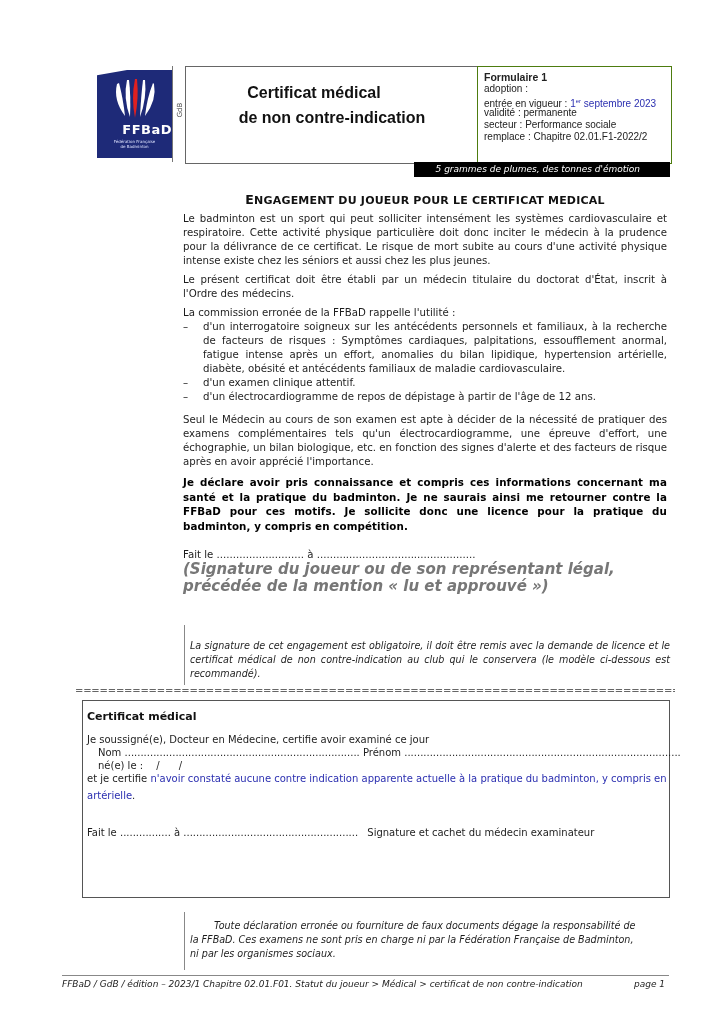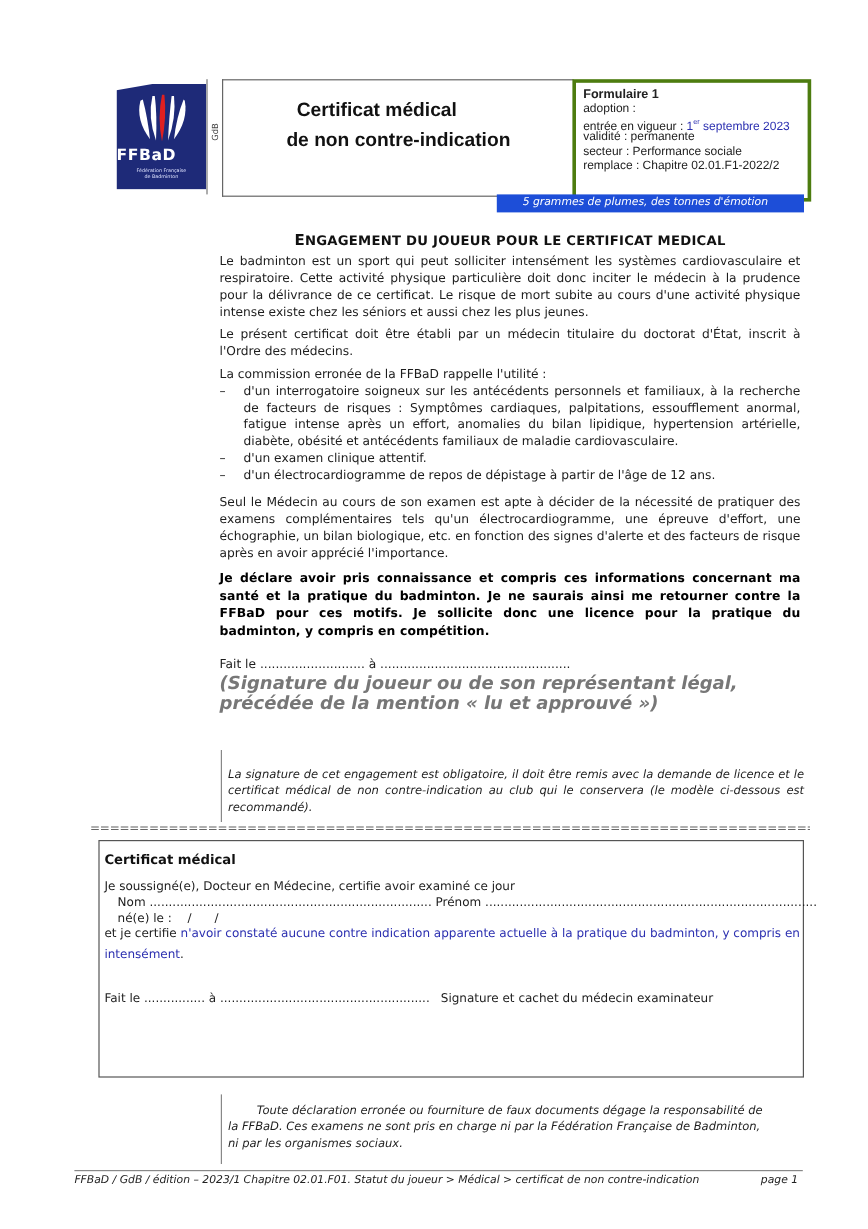--- a/index.html
+++ b/index.html
@@ -4,37 +4,37 @@
 <style>
   html, body { margin:0; padding:0; background:#ffffff; }
   body { width:723px; height:1024px; position:relative; overflow:hidden;
          font-family:"DejaVu Sans", sans-serif; color:#1a1a1a; }
   .abs { position:absolute; }
 
   
   .logo { left:97px; top:70px; width:75px; height:88px; background:#1e2a78;
           border-top-right-radius:0; clip-path:polygon(0 6%,40% 0,100% 0,100% 100%,0 100%); }
   .logo svg { position:absolute; left:14px; top:8px; }
-  .logo-name { position:absolute; left:0; width:100%; top:52px; text-align:left;
+  .logo-name { position:absolute; left:0; width:100%; top:52px; text-align:right;
                color:#fff; font-weight:bold; font-size:13px; letter-spacing:0.5px;
                font-family:"DejaVu Sans", sans-serif; }
   .logo-sub { position:absolute; left:0; width:100%; top:69px; text-align:center;
               color:#dfe3ff; font-size:4px; line-height:5px; }
   .gdb-cell { left:172px; top:66px; width:13px; height:96px; border-left:1px solid #777; }
   .gdb { position:absolute; left:-6px; top:40px; transform:rotate(-90deg);
          font-size:7px; color:#444; width:26px; text-align:center; }
   .title-box { left:185px; top:66px; width:292px; height:96px;
                border-left:1px solid #666; border-top:1px solid #666; border-bottom:1px solid #666; }
   .title { position:absolute; left:0; width:100%; text-align:center;
            font-family:"Liberation Sans", sans-serif; font-weight:bold; font-size:16px; color:#111; }
-  .form-box { left:477px; top:66px; width:193px; height:96px; border:3px solid #4d7c0f; }
+  .form-box { left:477px; top:66px; width:193px; height:96px; border:1px solid #4d7c0f; }
   .form-box .t { position:absolute; left:6px; font-family:"Liberation Sans", sans-serif; font-size:10px; line-height:12px; color:#222; white-space:nowrap; }
   .form-box .b { font-weight:bold; font-size:10.5px; }
   .blue { color:#2b2fb0; }
-  .slogan { left:414px; top:162px; width:256px; height:15px; background:#1d4ed8; color:#fff;
+  .slogan { left:414px; top:162px; width:256px; height:15px; background:#000000; color:#fff;
             font-style:italic; font-size:9px; line-height:15px; text-align:right; padding-right:0; }
   .slogan span { position:absolute; right:30px; }
 
   
   .heading { left:180px; top:192px; width:490px; text-align:center; font-weight:bold;
              font-size:11px; color:#111; letter-spacing:0.2px; }
   .heading .big { font-size:12.5px; }
   .para { left:183px; width:484px; font-size:10.2px; line-height:14px; text-align:justify; color:#1d1d1d; }
   .list-item { left:183px; width:484px; font-size:10.2px; line-height:14px; color:#1d1d1d; }
   .list-item .dash { position:absolute; left:0; }
@@ -139,21 +139,21 @@
   </div>
   <div class="l" style="left:4px; top:32px;">Je soussigné(e), Docteur en Médecine, certifie avoir examiné ce jour</div>
   <div class="l" style="left:15px; top:58px;">
     <span>né(e) le :</span>
     <span style="margin-left:10px; white-space:pre;">/      /</span>
   </div>
   <div class="l" style="left:4px; top:71px;">
     <span>et je certifie </span><span class="blue">n'avoir constaté aucune contre indication apparente actuelle à la pratique du badminton, y compris en</span>
   </div>
   <div class="l" style="left:4px; top:88px;">
-    <span class="blue">intensément</span><span>.</span>
+    <span class="blue">artérielle</span><span>.</span>
   </div>
   <div class="l" style="left:4px; top:125px;">
     <span>Fait le ................  à  .......................................................</span>
     <span style="margin-left:6px;">Signature et cachet du médecin examinateur</span>
   </div>
 </div>
 
 <div class="abs vbar" style="left:184px; top:912px; height:58px;"></div>
 <div class="abs note" style="top:919px; text-indent:24px;">Toute déclaration erronée ou fourniture de faux documents dégage la responsabilité de</div>
 <div class="abs note" style="top:933px;">la FFBaD. Ces examens ne sont pris en charge ni par la Fédération Française de Badminton,</div>

